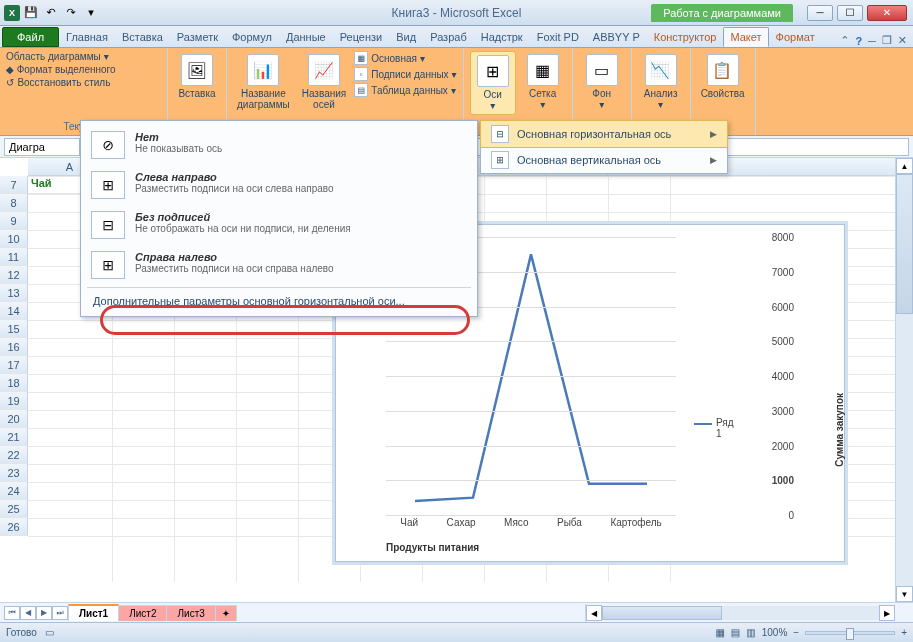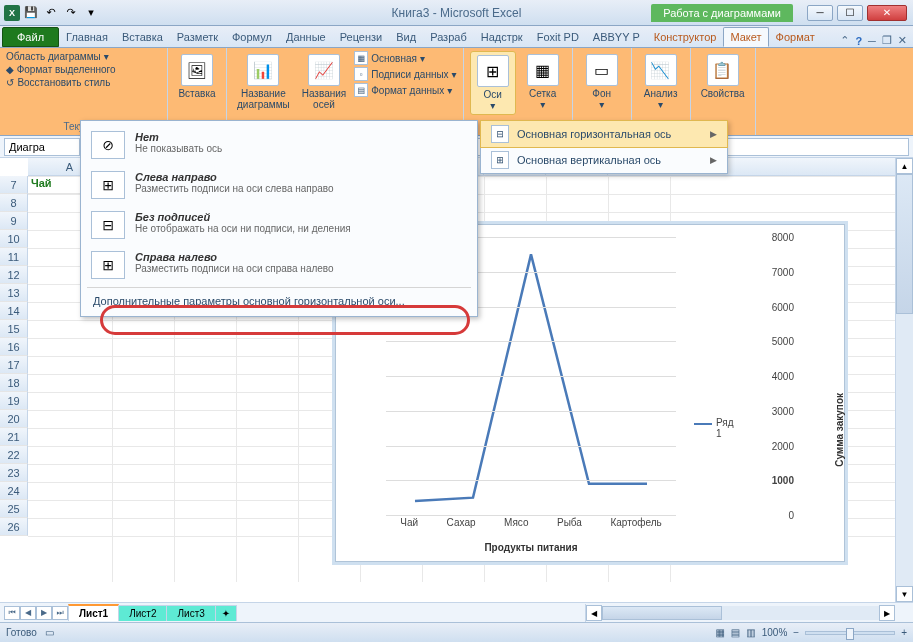--- a/index.html
+++ b/index.html
@@ -57,21 +57,21 @@
 .gl-v { position: absolute; top: 0; bottom: 0; width: 1px; background: #e8e8e8; }
 
 
 .chart-frame { position: absolute; left: 335px; top: 66px; width: 510px; height: 338px; background: #fff; border: 1px solid #b0c4d8; box-shadow: 0 0 0 3px #cfe0f0; }
 .chart-inner { position: relative; width: 100%; height: 100%; }
 .plot-area { position: absolute; left: 50px; top: 12px; width: 290px; height: 278px; }
 .yaxis-labels { position: absolute; right: 50px; top: 12px; width: 40px; height: 278px; }
 .ytick { position: absolute; right: 0; font-size: 10px; color: #444; transform: translateY(-50%); }
 .yaxis-title { position: absolute; right: 4px; top: 50%; transform: translate(0,-50%) rotate(-90deg); transform-origin: right center; font-size: 10px; font-weight: bold; color: #333; white-space: nowrap; }
 .xaxis-labels { position: absolute; left: 50px; bottom: 28px; width: 290px; height: 16px; display: flex; justify-content: space-around; font-size: 10px; color: #444; }
-.xaxis-title { position: absolute; left: 50px; bottom: 8px; width: 290px; text-align: center; font-size: 10px; font-weight: bold; color: #333; }
+.xaxis-title { position: absolute; left: 50px; bottom: 8px; width: 290px; font-size: 10px; font-weight: bold; color: #333; }
 .legend { position: absolute; right: 100px; top: 192px; font-size: 10px; color: #444; display: flex; align-items: flex-start; gap: 4px; }
 .legend-swatch { width: 18px; height: 2px; background: #4a7ab8; margin-top: 6px; }
 .gline { position: absolute; left: 0; right: 0; height: 1px; background: #ddd; }
 svg.chart-line { position: absolute; left: 0; top: 0; width: 100%; height: 100%; }
 
 
 .submenu1 { position: absolute; left: 480px; top: 120px; width: 248px; background: #fafcfe; border: 1px solid #9ab4d0; box-shadow: 2px 2px 5px rgba(0,0,0,0.2); z-index: 30; }
 .submenu1-item { display: flex; align-items: center; padding: 4px 10px; gap: 8px; font-size: 11px; color: #2a4a6a; }
 .submenu1-item.hover { background: #fde8b0; border: 1px solid #e0b850; margin: -1px; }
 .sm-icon { width: 18px; height: 18px; border: 1px solid #aac0d8; background: #fff; display: flex; align-items: center; justify-content: center; font-size: 9px; }
@@ -83,21 +83,21 @@
 .submenu2-item .txtcol { display: flex; flex-direction: column; }
 .submenu2-item .ttitle { font-weight: bold; font-size: 11px; color: #333; font-style: italic; }
 .submenu2-item .tdesc { font-size: 10px; color: #666; }
 .submenu2-sep { height: 1px; background: #d5d5d5; margin: 2px 6px; }
 .submenu2-foot { padding: 5px 12px; font-size: 11px; color: #2a4a6a; position: relative; }
 .red-ring { position: absolute; left: 100px; top: 305px; width: 370px; height: 30px; border: 3px solid #d63a3a; border-radius: 16px; z-index: 26; pointer-events: none; }
 
 
 .sheet-tabs { position: absolute; bottom: 20px; left: 0; right: 0; height: 20px; background: #eef4fb; border-top: 1px solid #c5d5e8; display: flex; align-items: center; padding-left: 4px; gap: 0; }
 .nav-arrow { width: 16px; height: 14px; border: 1px solid #aac0d8; background: #fff; font-size: 8px; display: flex; align-items: center; justify-content: center; color: #4a6a8a; }
-.stab { padding: 2px 10px; background: #5eead4; border: 1px solid #c5d5e8; border-bottom: none; font-size: 10px; margin-right: -1px; }
+.stab { padding: 2px 10px; background: #fca5a5; border: 1px solid #c5d5e8; border-bottom: none; font-size: 10px; margin-right: -1px; }
 .stab.active { font-weight: bold; background: #fff; border-top: 2px solid #ff9933; }
 
 
 .statusbar { position: absolute; bottom: 0; left: 0; right: 0; height: 20px; background: linear-gradient(#e8eef7, #cfdff0); border-top: 1px solid #aac0d8; display: flex; align-items: center; padding: 0 6px; font-size: 10px; color: #3a5a7a; }
 .status-right { margin-left: auto; display: flex; align-items: center; gap: 6px; }
 .zoom-slider { width: 90px; height: 4px; background: #cfdff0; border: 1px solid #aac0d8; position: relative; }
 .zoom-thumb { position: absolute; left: 50%; top: -4px; width: 8px; height: 12px; background: #eef4fb; border: 1px solid #8ba6c5; transform: translateX(-50%); }
 
 .hscroll { position: absolute; bottom: 20px; right: 18px; height: 18px; width: 310px; background: #eef4fb; border-left: 1px solid #c5d5e8; display: flex; align-items: center; }
 .hscroll .harrow { width: 16px; height: 16px; border: 1px solid #aac0d8; background: #fff; font-size: 8px; display: flex; align-items: center; justify-content: center; }
@@ -196,21 +196,21 @@
             <span>Основная</span>
             <span>▾</span>
           </div>
         <div class="srow">
             <span class="sicon">▫</span>
             <span>Подписи данных</span>
             <span>▾</span>
           </div>
         <div class="srow">
             <span class="sicon">▤</span>
-            <span>Формат данных</span>
+            <span>Таблица данных</span>
             <span>▾</span>
           </div>
       </div>
     </div>
   </div>
   <div class="rgroup">
     <div class="rgroup-items">
       <div class="big-btn active">
         <div class="bicon">⊞</div>
         <div class="blabel"><span>Оси</span><br>▾</div>

